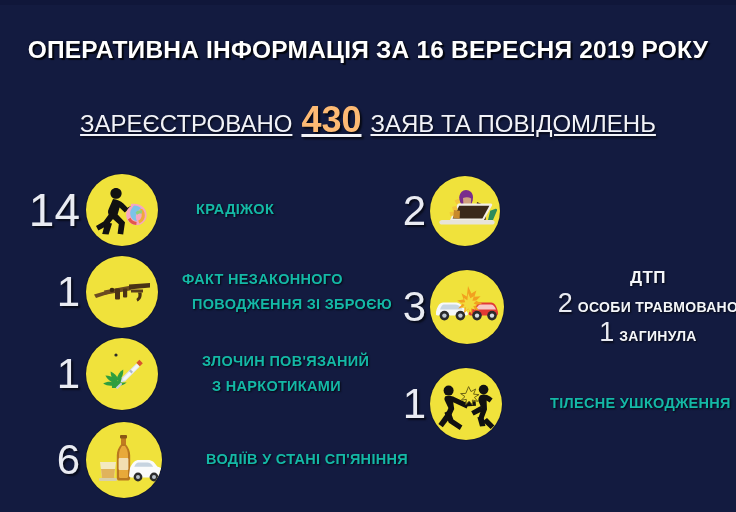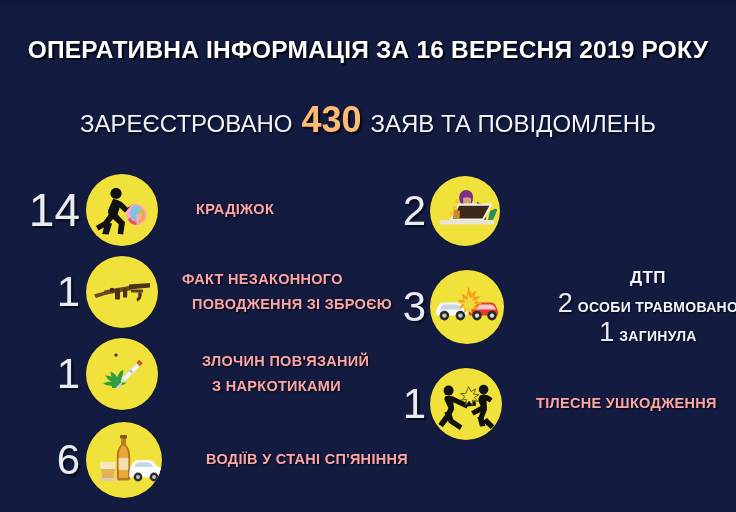--- a/index.html
+++ b/index.html
@@ -18,21 +18,21 @@
     font-size:24.5px;font-weight:bold;letter-spacing:0.2px;
     color:#FFFFFF;
     text-shadow:2px 2px 1px rgba(0,0,0,.75), 0 0 2px rgba(0,0,0,.6);
     white-space:nowrap;
   }
   .subtitle{
     position:absolute;left:0;top:102px;width:736px;text-align:center;
     font-size:24px;font-weight:500;color:#F2F3F8;
     text-shadow:1px 2px 2px rgba(0,0,0,.65);
     white-space:nowrap;
-    display:flex;align-items:baseline;justify-content:center;gap:9px;
+    display:flex;align-items:baseline;justify-content:center;gap:9px;text-decoration:underline;
   }
   .subtitle .big{
     font-size:36px;font-weight:bold;line-height:1;color:#fdba74;
     text-shadow:2px 2px 2px rgba(0,0,0,.7);
   }
 
   
   .row{position:absolute;display:flex;align-items:center;}
   .count{
     font-size:42px;font-weight:400;color:#E9EBF2;line-height:1;
@@ -41,21 +41,21 @@
   }
   .badge{
     border-radius:50%;
     background:#F0E23B;
     position:relative;flex:none;
     box-shadow:0 0 0 1px rgba(0,0,0,.15);
     overflow:hidden;
   }
   .badge svg{display:block;width:100%;height:100%;}
   .label{
-    font-size:14.5px;font-weight:bold;color:#fca5a5;letter-spacing:.3px;
+    font-size:14.5px;font-weight:bold;color:#14b8a6;letter-spacing:.3px;
     text-shadow:1px 1px 2px rgba(0,0,0,.75);
     line-height:1.75;
   }
   .label .l2{display:block;}
   .label.indent .l2{padding-left:10px;}
 
   
   .dtp-block{text-align:center;line-height:1.15;}
   .dtp-block .dtp-main{
     font-size:17px;font-weight:bold;color:#F4F6FA;letter-spacing:.4px;
@@ -269,18 +269,18 @@
           <path d="M50.6 38l-9.4 5.2 2.4 4.4 10.2-5z"></path>
           <path d="M53.4 48.6l2 9.4-5.4.6-2.6-9.4z"></path>
           <path d="M57 50l7.4 7.6-3.8 3.4-8-7.8z"></path>
         </g>
 
         <g fill="#F2E33C" stroke="#6E6416" stroke-width="1">
           <path d="M38.6 18.6l2.4 5 4.6-2.6-2 5.2 5.4.4-4.6 2.8 3.4 4-5.4-1.4.2 5.2-3.4-4.2-3.4 3.6.6-5.2-5.2.8 3.8-3.6-4.4-3 5.2-.2z"></path>
         </g>
       </svg>
     </div>
-    <div class="label" style="margin-left:34px;">
+    <div class="label" style="margin-left:48px;">
       <span class="l1">ТІЛЕСНЕ УШКОДЖЕННЯ</span>
     </div>
   </div>
 
 </div>
 
 </body></html>

